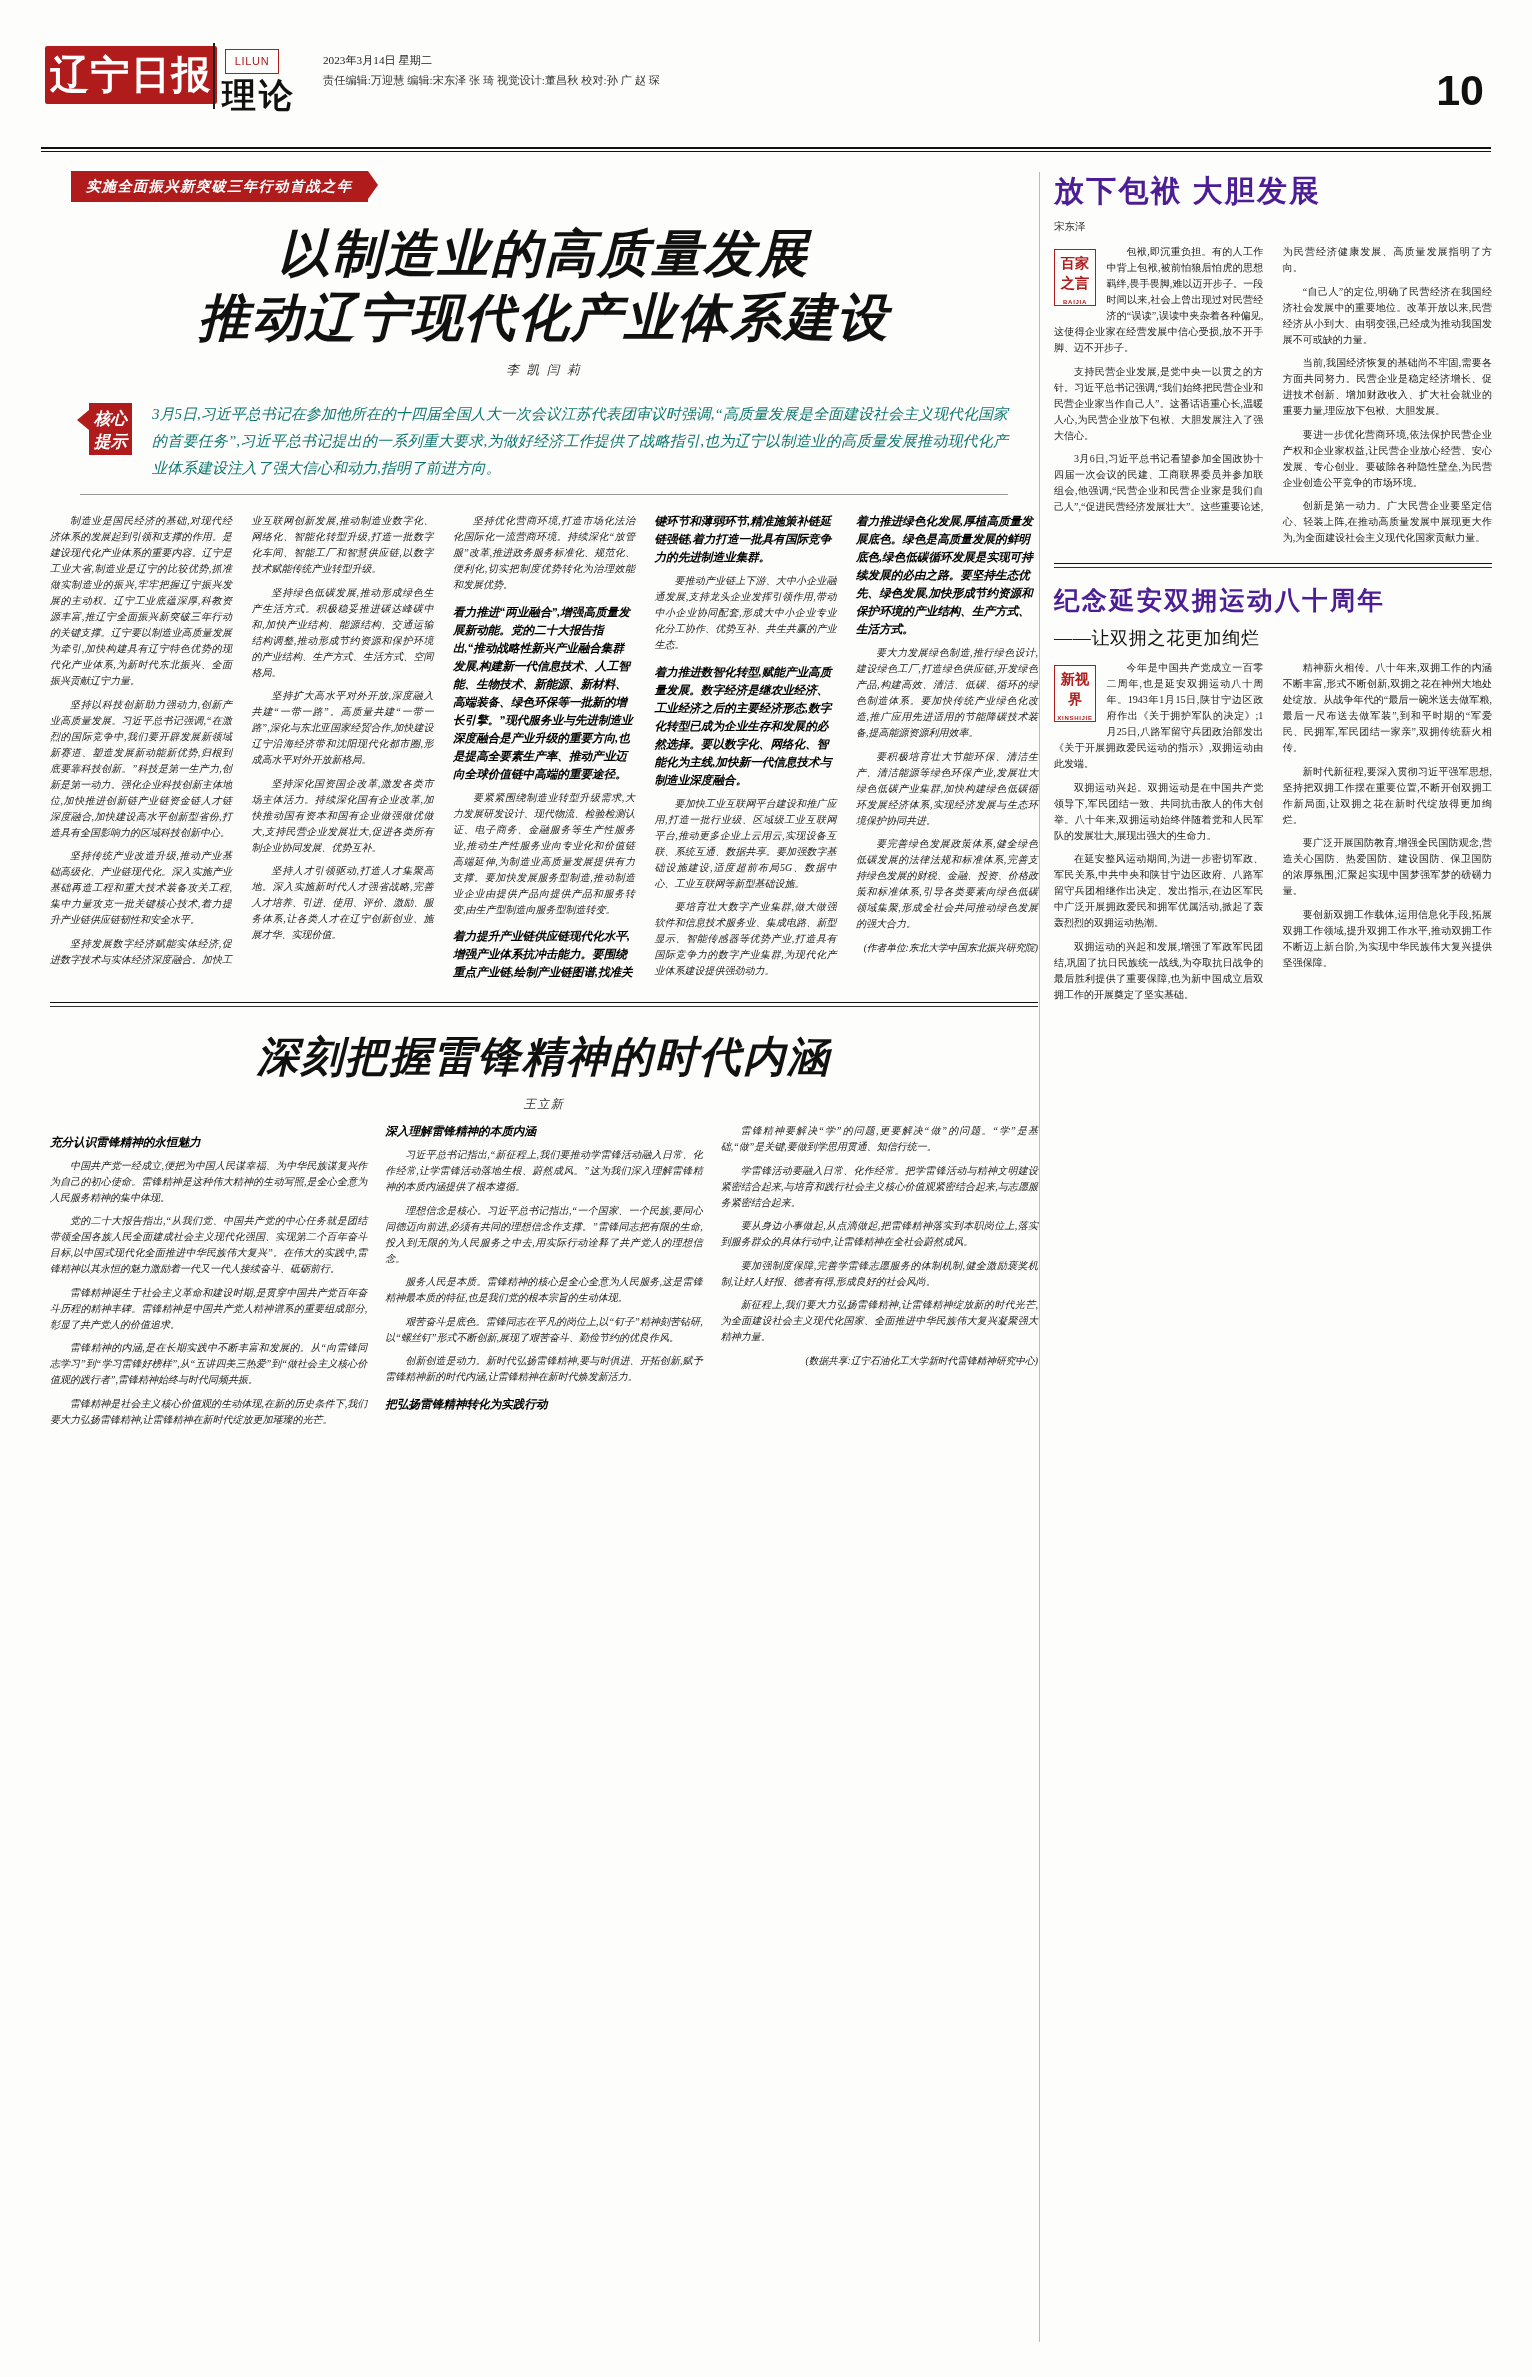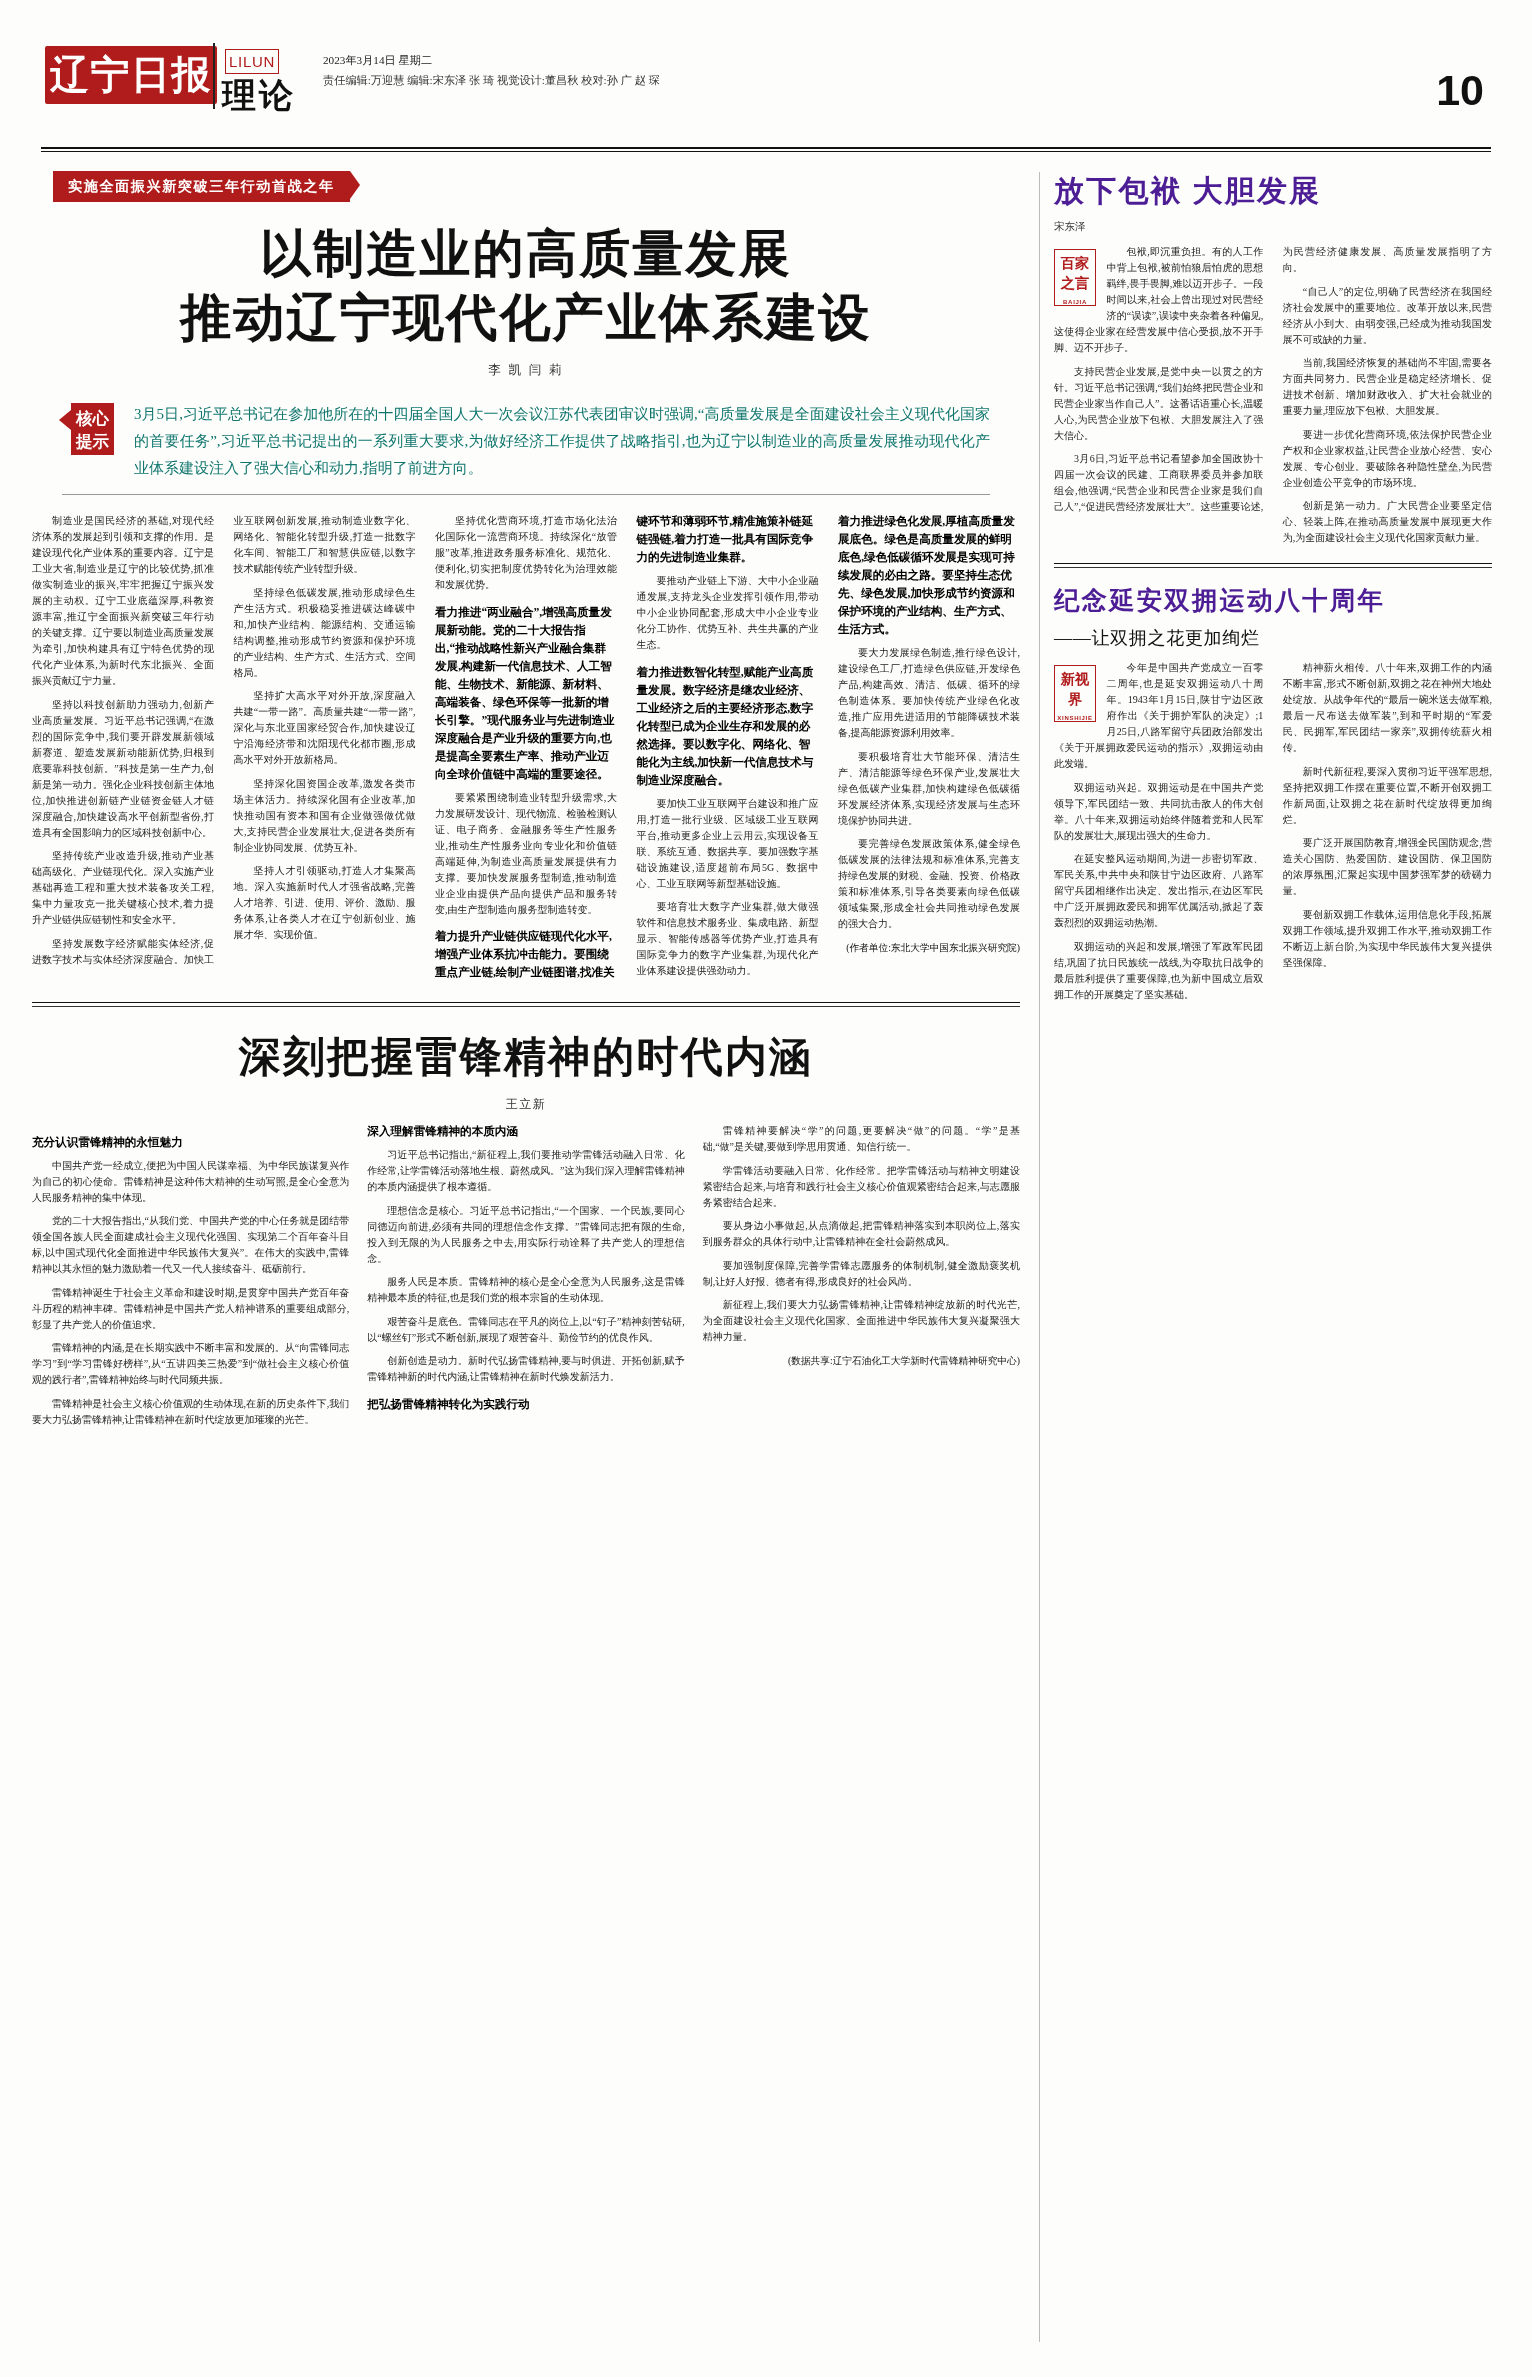--- a/index.html
+++ b/index.html
@@ -12,37 +12,37 @@
   .masthead{position:absolute;left:0;top:0;width:1533px;height:142px;}
   .mast-logo{
     position:absolute;left:45px;top:46px;width:172px;height:58px;
     display:flex;align-items:center;justify-content:center;
     background:#b01b1b;color:#fff;font-size:39px;letter-spacing:1.5px;
     font-family:"Liberation Serif",serif;font-weight:bold;
     border-radius:2.2px;
   }
   .mast-pinyin{
     position:absolute;left:225px;top:49px;width:52px;height:22.5px;border:1.5px solid #b01b1b;
-    color:#b01b1b;font-size:15px;display:flex;align-items:center;justify-content:center;
+    color:#b01b1b;font-size:11px;display:flex;align-items:center;justify-content:center;
     font-family:"Liberation Sans",sans-serif;letter-spacing:0.7px;
   }
   .mast-section{
     position:absolute;left:222px;top:73px;font-size:34px;font-weight:bold;color:#111;
     letter-spacing:3px;
   }
   .mast-rule{position:absolute;left:213px;top:43px;width:1.5px;height:66px;background:#222;}
   .mast-meta{position:absolute;left:323px;top:51px;font-size:11.2px;color:#222;line-height:19.5px;}
   .mast-meta .l2{color:#333;}
   .page-num{position:absolute;right:49px;top:66px;font-size:43px;font-weight:bold;color:#111;
     font-family:"Liberation Sans",sans-serif;}
   .mast-divider{position:absolute;left:41px;top:147px;width:1450px;height:2.2px;background:#111;}
   .mast-divider2{position:absolute;left:41px;top:151px;width:1450px;height:0.7px;background:#111;}
 
   
-  .left-col{position:absolute;left:32px;top:171px;width:988px;}
+  .left-col{position:absolute;left:50px;top:171px;width:988px;font-style:italic;}
   .right-col{position:absolute;left:1054px;top:171px;width:438px;}
   .vert-rule{position:absolute;left:1039px;top:172px;width:0.7px;height:2170px;background:#bbb;}
 
   
   .ribbon{
     display:inline-block;background:#b01b1b;color:#fff;font-size:14.2px;font-weight:bold;
     padding:6px 15px;letter-spacing:1.5px;font-family:"Liberation Sans",sans-serif;
     position:relative;margin-left:21px;
   }
   .ribbon:after{content:"";position:absolute;right:-10.5px;top:0;border-left:10.5px solid #b01b1b;

